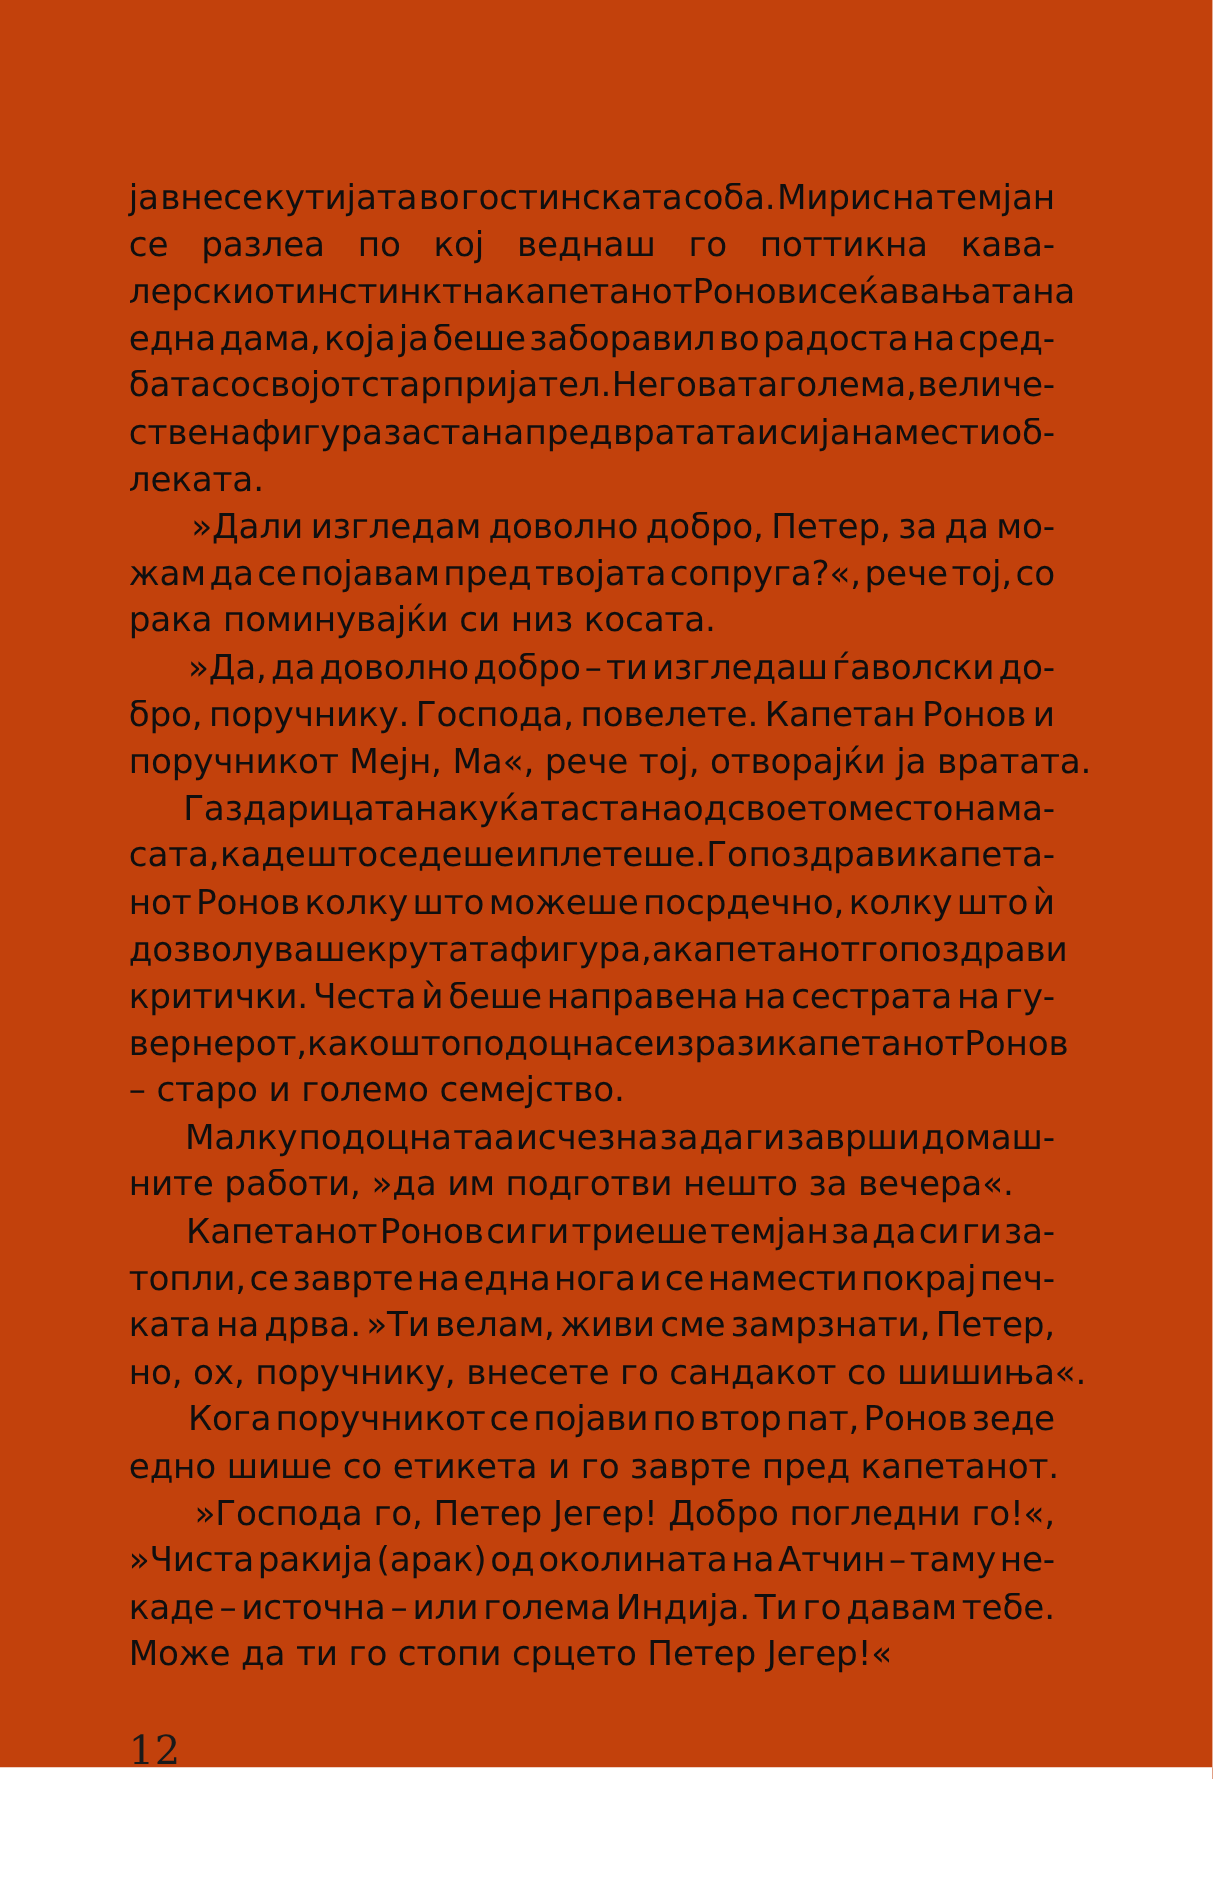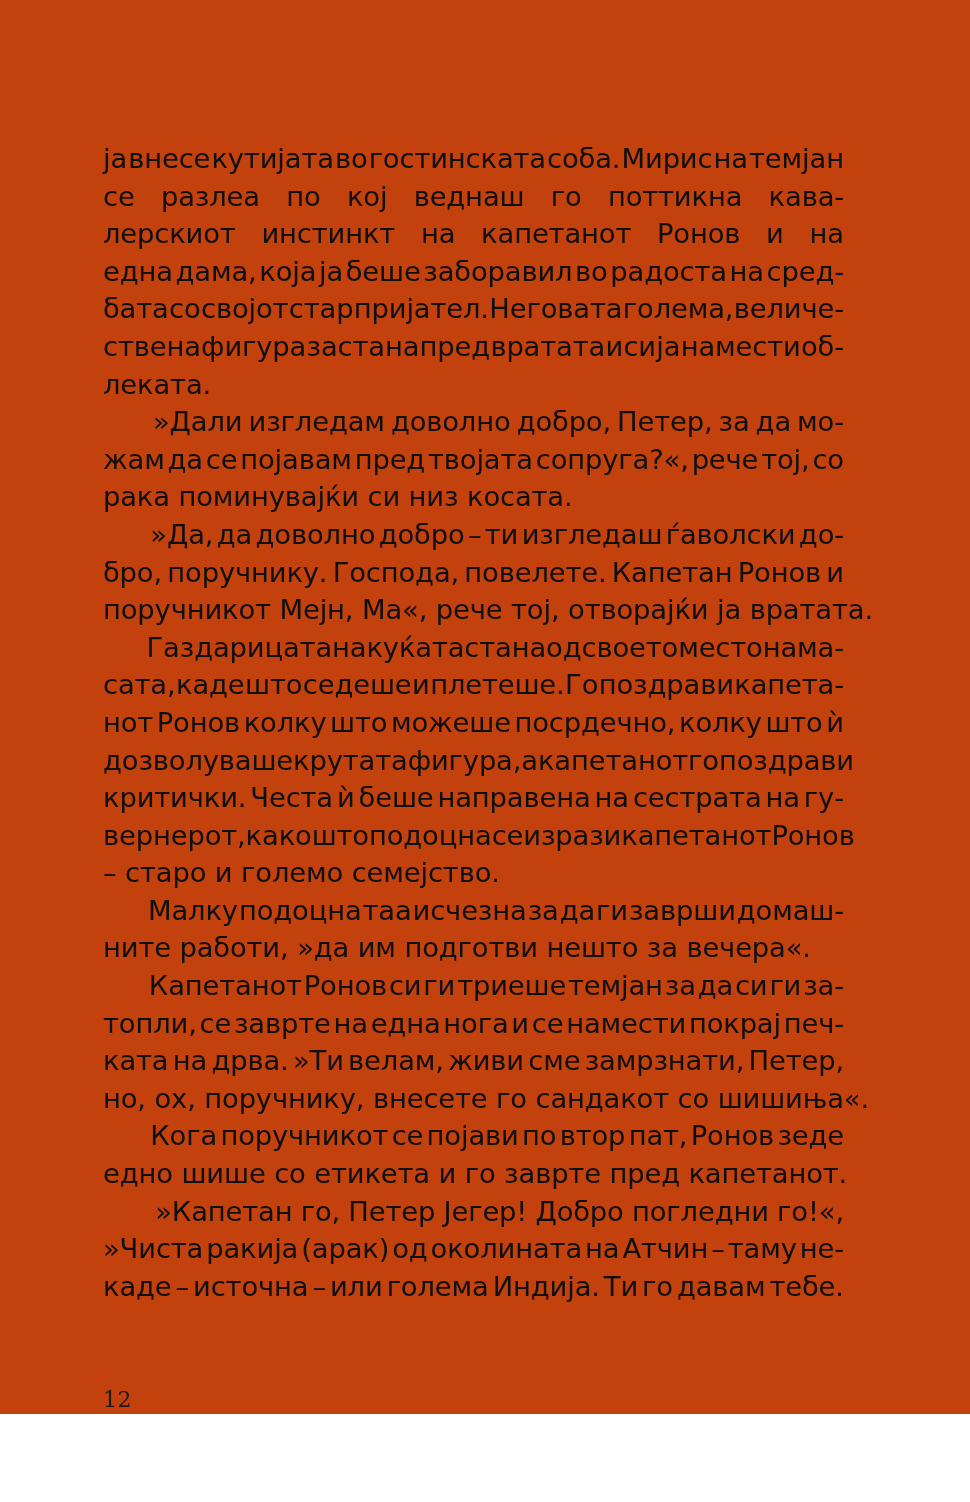--- a/index.html
+++ b/index.html
@@ -72,21 +72,21 @@
   .line .indent.wide {
     width: 54px;
   }
 
   
   .folio {
     position: absolute;
     left: 103px;
     top: 1382px;
     font-family: "DejaVu Serif", serif;
-    font-size: 22px;
+    font-size: 32px;
     line-height: 36px;
     color: #1a1a1a;
     letter-spacing: 0.4px;
   }
 </style>
 </head>
 <body>
 
 <div class="page">
 
@@ -113,20 +113,21 @@
           <span class="w">поттикна</span>
           <span class="w">кава-</span>
         </span>
         <span class="line justify">
           <span class="w">лерскиот</span>
           <span class="w">инстинкт</span>
           <span class="w">на</span>
           <span class="w">капетанот</span>
           <span class="w">Ронов</span>
           <span class="w">и</span>
+          <span class="w">сеќавањата</span>
           <span class="w">на</span>
         </span>
         <span class="line justify">
           <span class="w">една</span>
           <span class="w">дама,</span>
           <span class="w">која</span>
           <span class="w">ја</span>
           <span class="w">беше</span>
           <span class="w">заборавил</span>
           <span class="w">во</span>
@@ -342,21 +343,21 @@
           <span class="w">втор</span>
           <span class="w">пат,</span>
           <span class="w">Ронов</span>
           <span class="w">зеде</span>
         </span>
         <span class="line flush"><span class="w">едно шише со етикета и го заврте пред капетанот.</span></span>
       </p>
       <p class="paragraph">
         <span class="line justify">
           <span class="indent"></span>
-          <span class="w">»Капетан</span>
+          <span class="w">»Господа</span>
           <span class="w">го,</span>
           <span class="w">Петер</span>
           <span class="w">Јегер!</span>
           <span class="w">Добро</span>
           <span class="w">погледни</span>
           <span class="w">го!«,</span>
         </span>
         <span class="line justify">
           <span class="w">»Чиста</span>
           <span class="w">ракија</span>
@@ -375,18 +376,19 @@
           <span class="w">источна</span>
           <span class="w">–</span>
           <span class="w">или</span>
           <span class="w">голема</span>
           <span class="w">Индија.</span>
           <span class="w">Ти</span>
           <span class="w">го</span>
           <span class="w">давам</span>
           <span class="w">тебе.</span>
         </span>
+        <span class="line flush"><span class="w">Може да ти го стопи срцето Петер Јегер!«</span></span>
       </p>
     </div>
 
   <div class="folio">12</div>
 
 </div>
 
 </body></html>

